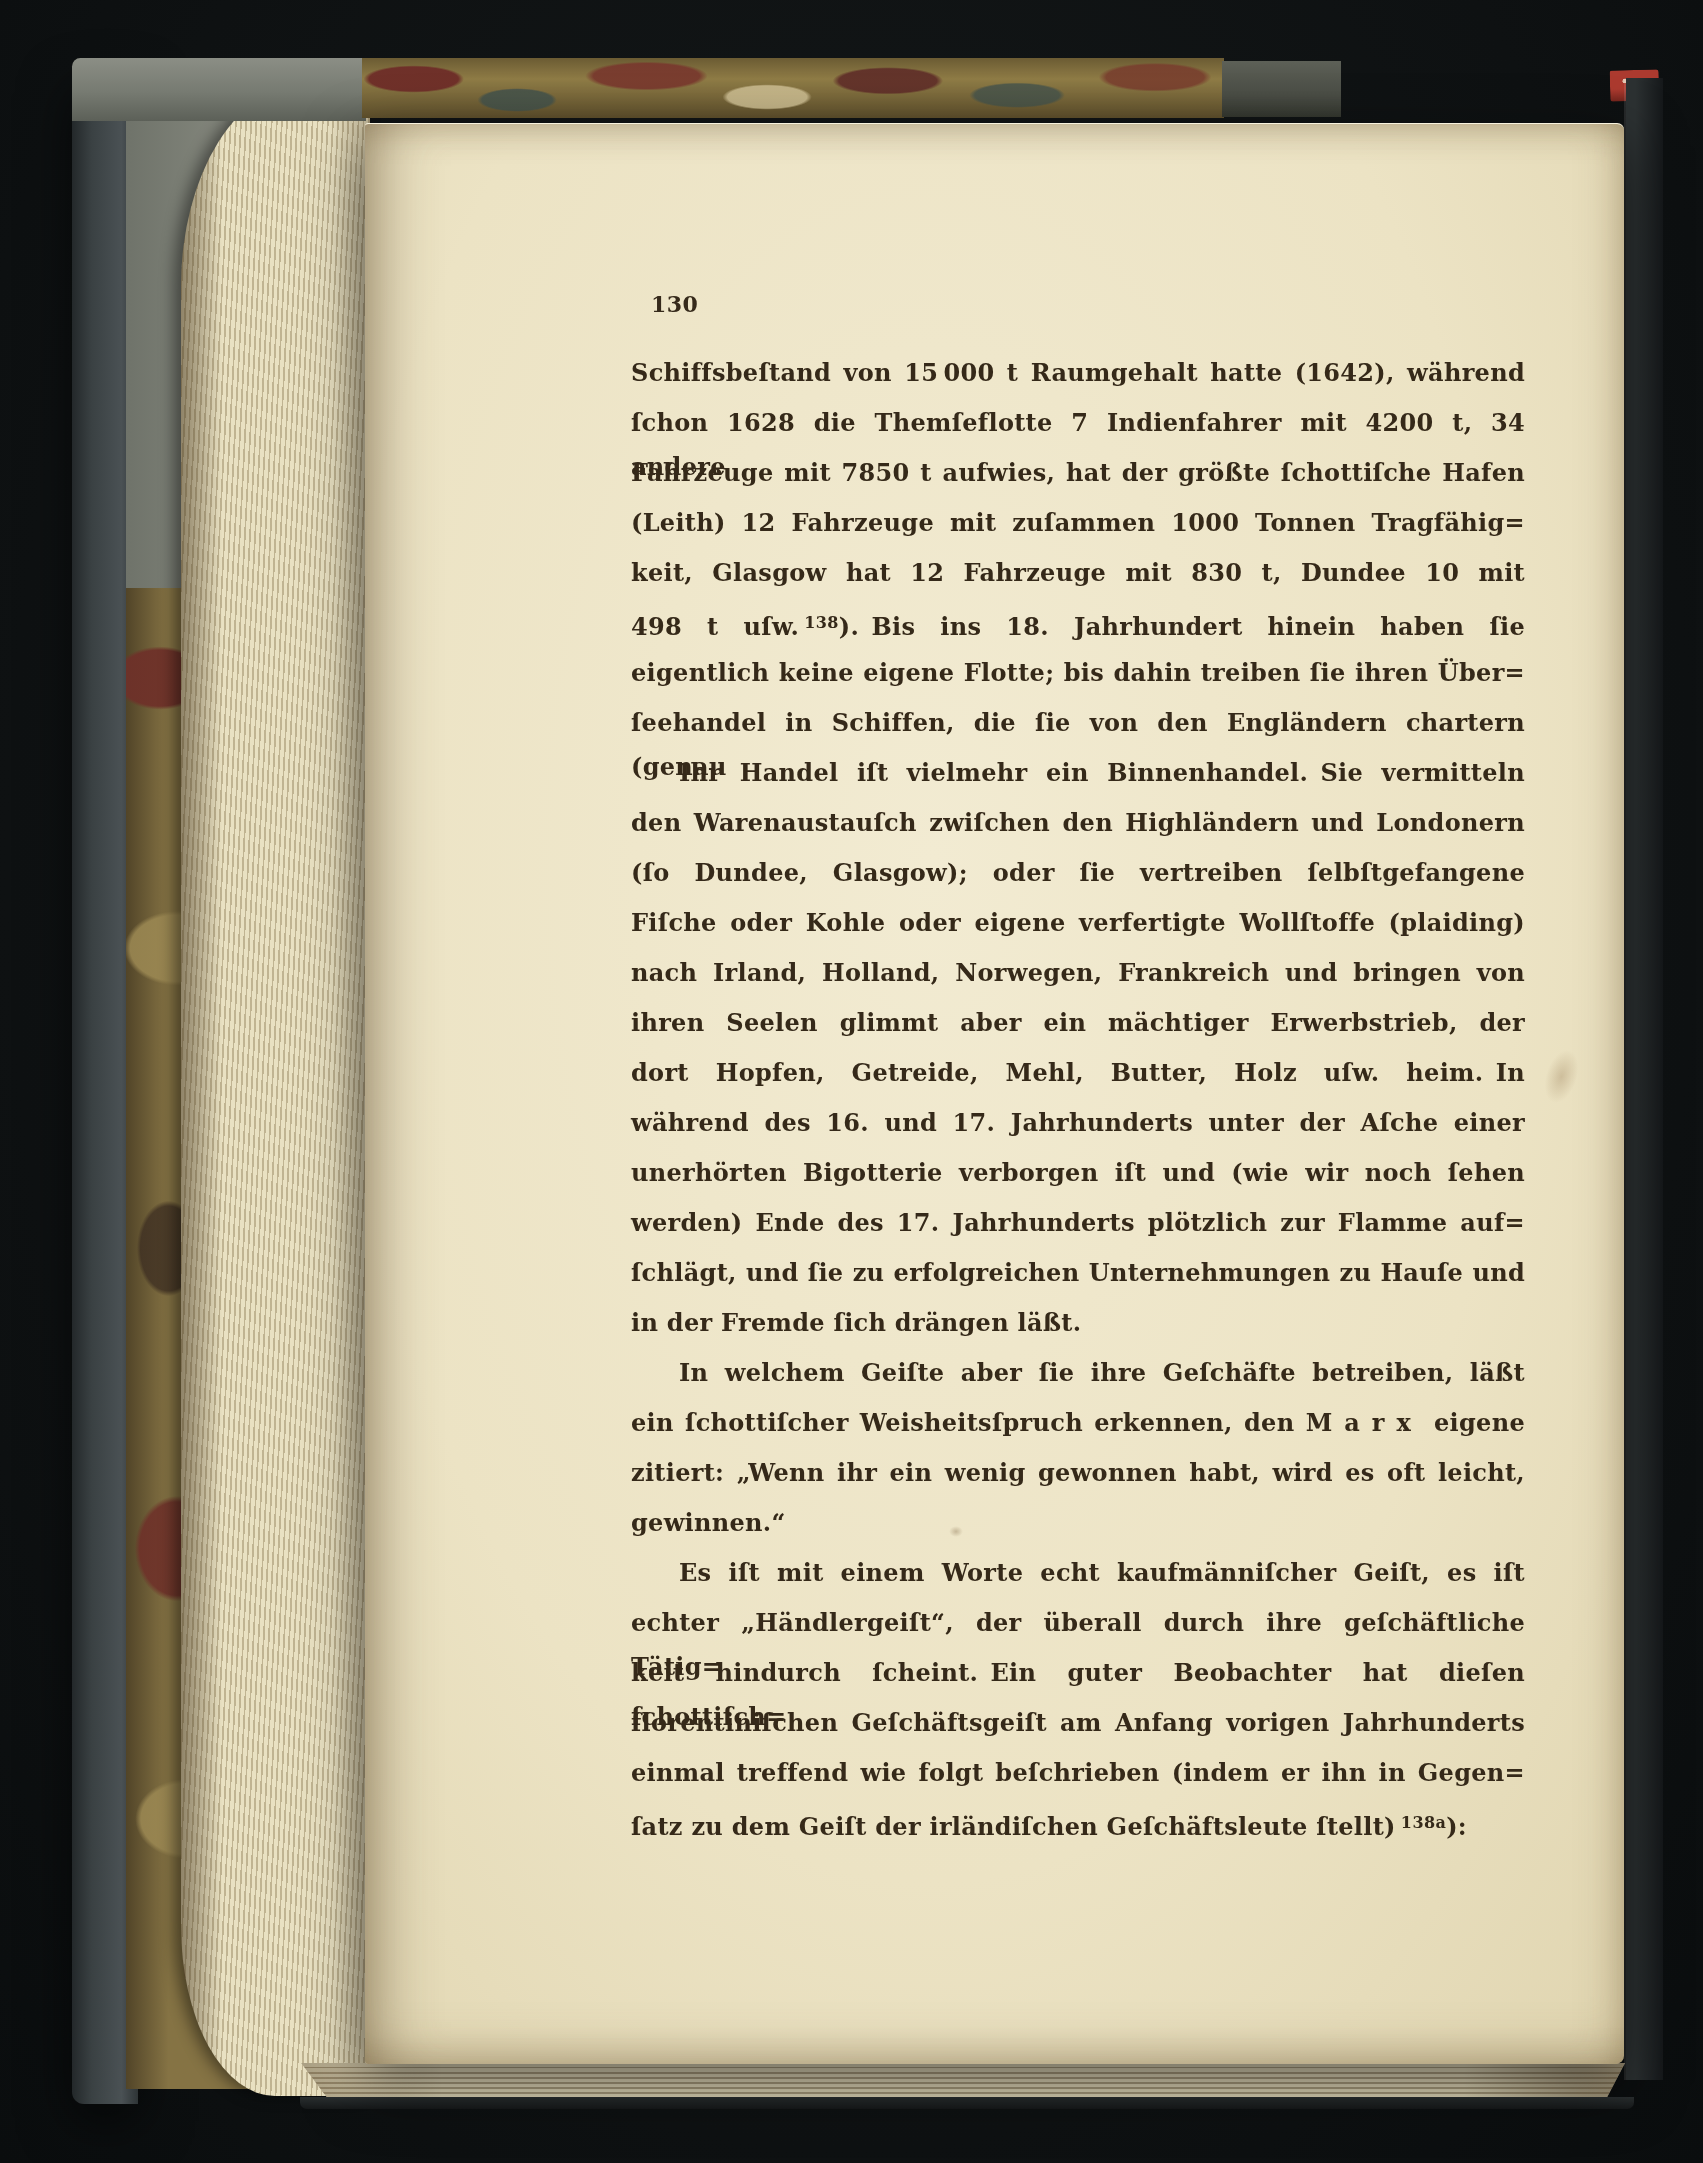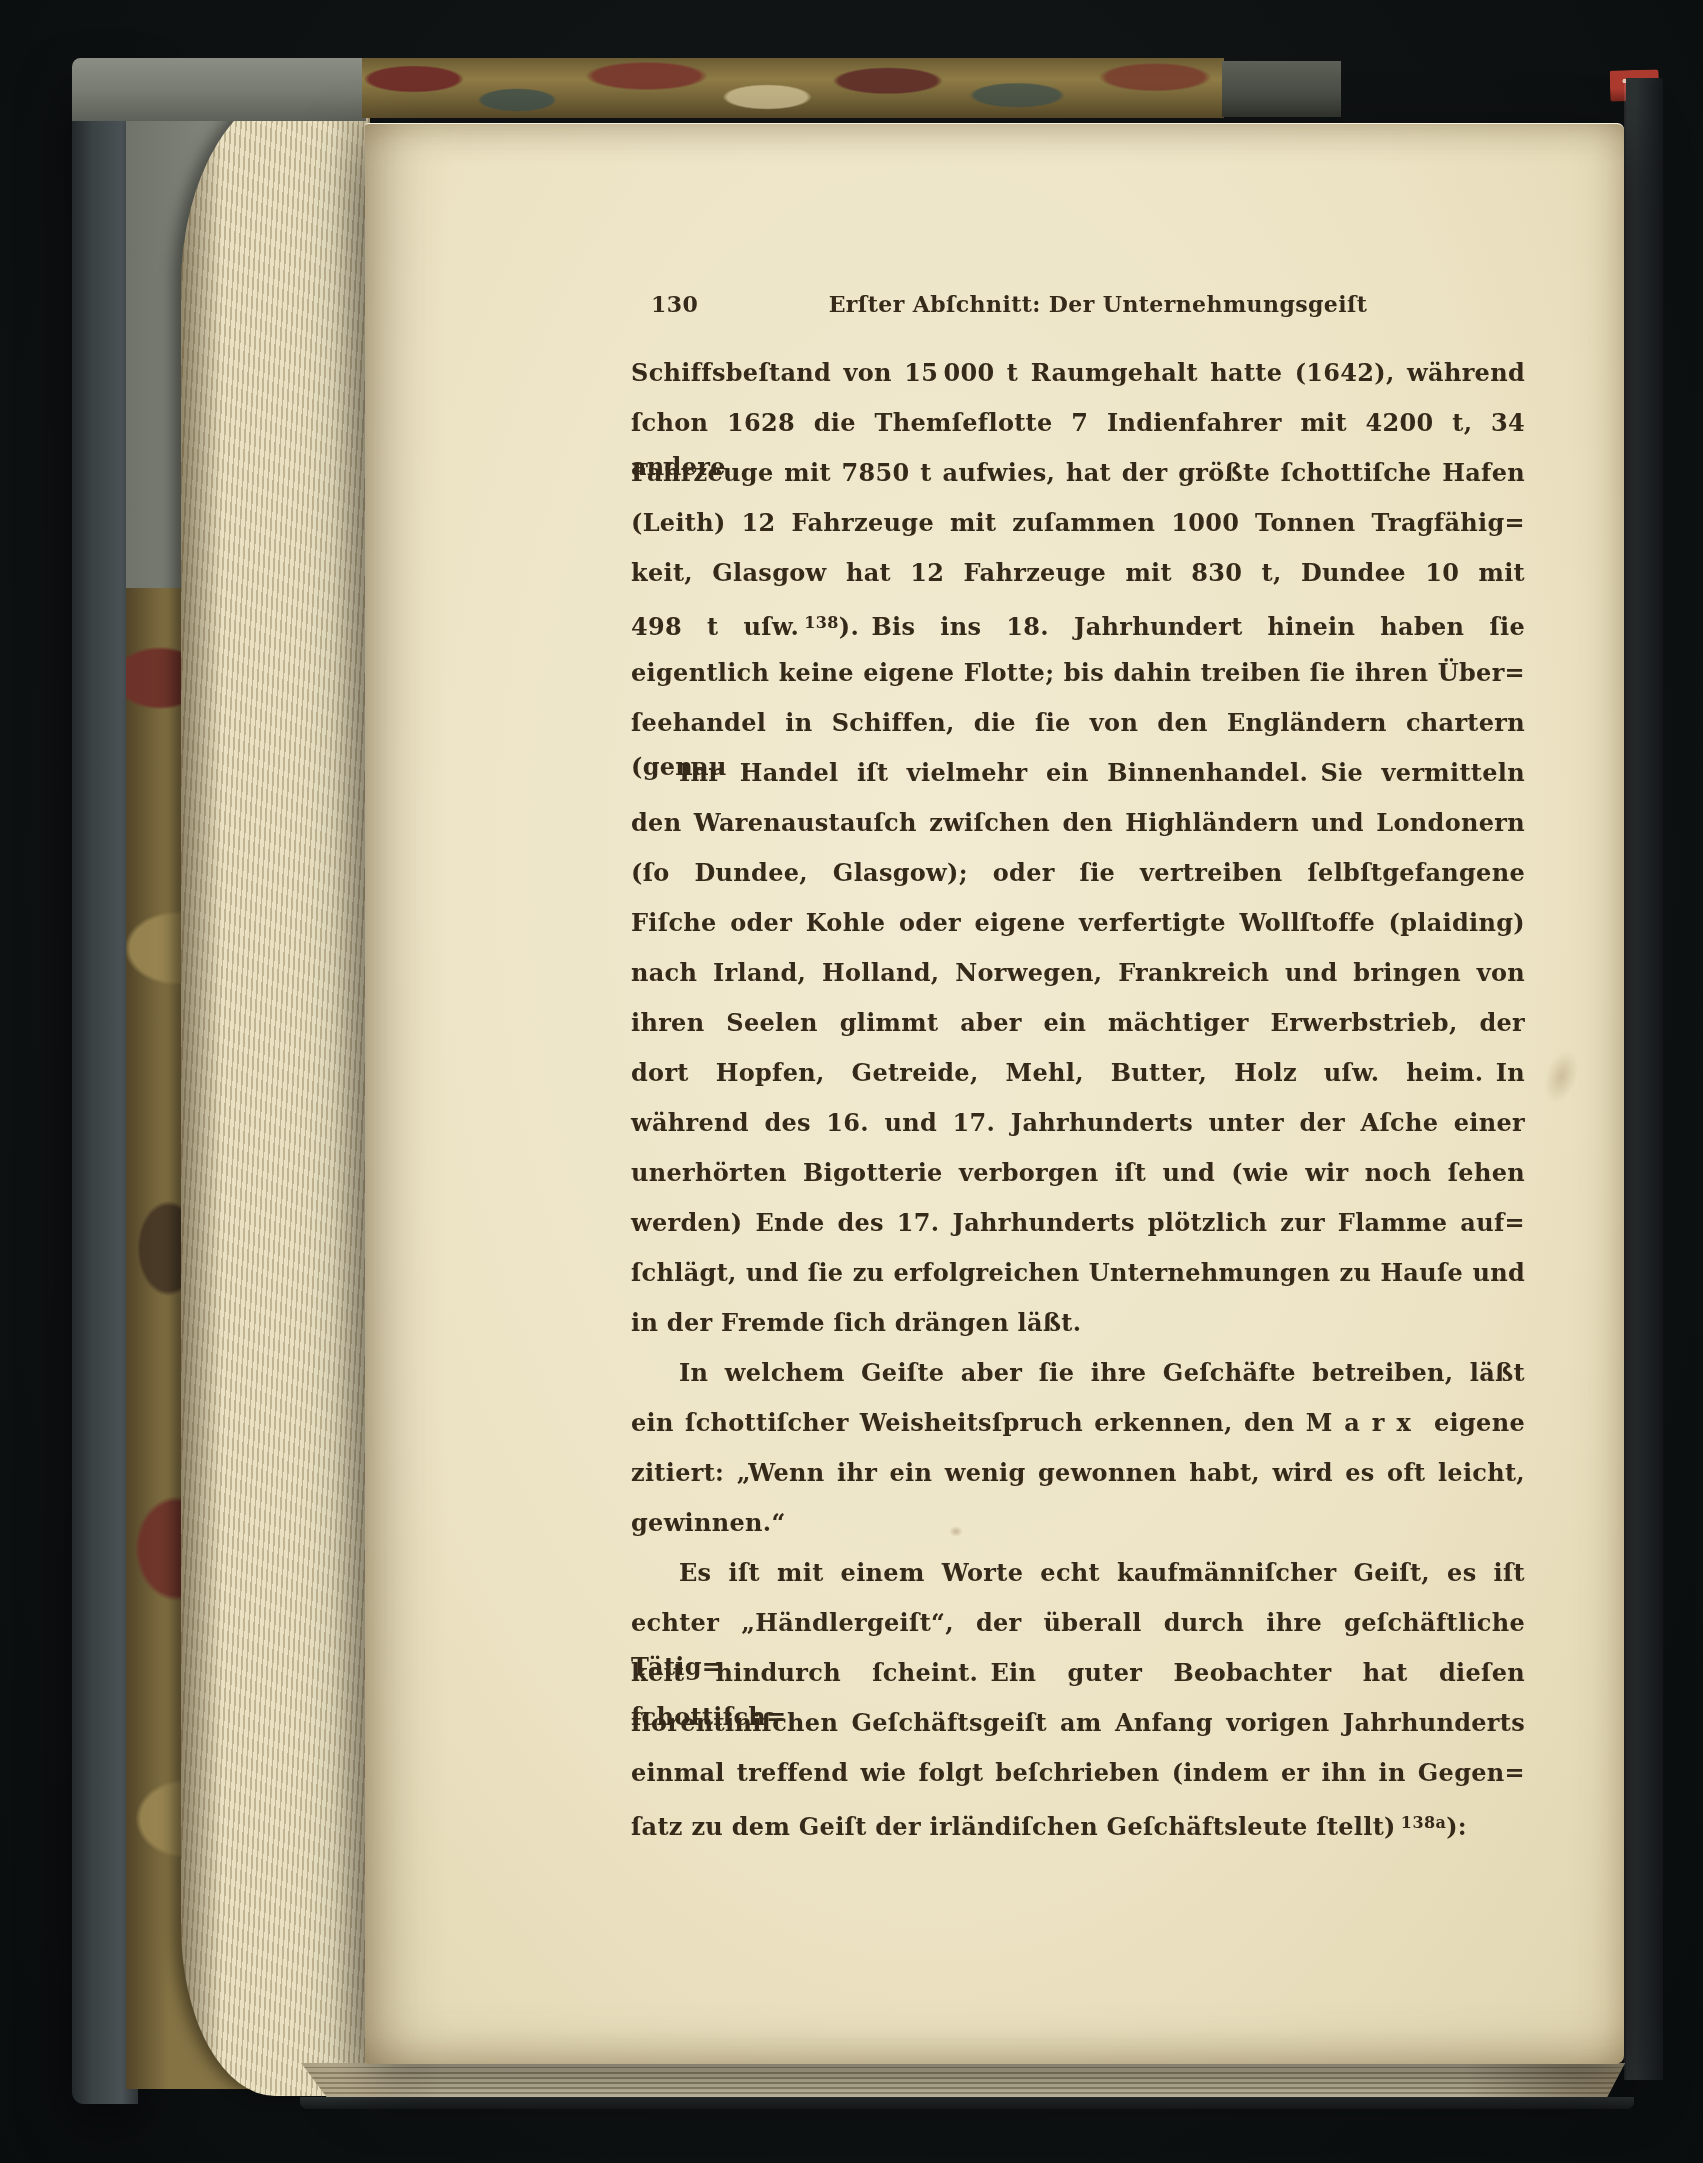--- a/index.html
+++ b/index.html
@@ -136,21 +136,20 @@
   <div class="cloth-top-right"></div>
   <div class="red-label"></div>
 
   <div class="fan-bottom"></div>
   <div class="cover-bottom"></div>
   <div class="cover-right"></div>
 
   <div class="page">
     <div class="page-header">
       <span class="pagenum">130</span>
-      <span class="runtitle">Erſter Abſchnitt: Der Unternehmungsgeiſt</span>
     </div>
 
     <div class="textblock">
 
     <div class="tline"><span>Schiffsbeſtand von 15 000 t Raumgehalt hatte (1642), während</span></div>
         <div class="tline"><span>ſchon 1628 die Themſeflotte 7 Indienfahrer mit 4200 t, 34 andere</span></div>
         <div class="tline"><span>Fahrzeuge mit 7850 t aufwies, hat der größte ſchottiſche Hafen</span></div>
         <div class="tline"><span>(Leith) 12 Fahrzeuge mit zuſammen 1000 Tonnen Tragfähig=</span></div>
         <div class="tline"><span>keit, Glasgow hat 12 Fahrzeuge mit 830 t, Dundee 10 mit</span></div>
         <div class="tline"><span>498 t uſw. </span><span class="sup">138</span><span>). Bis ins 18. Jahrhundert hinein haben ſie</span></div>

